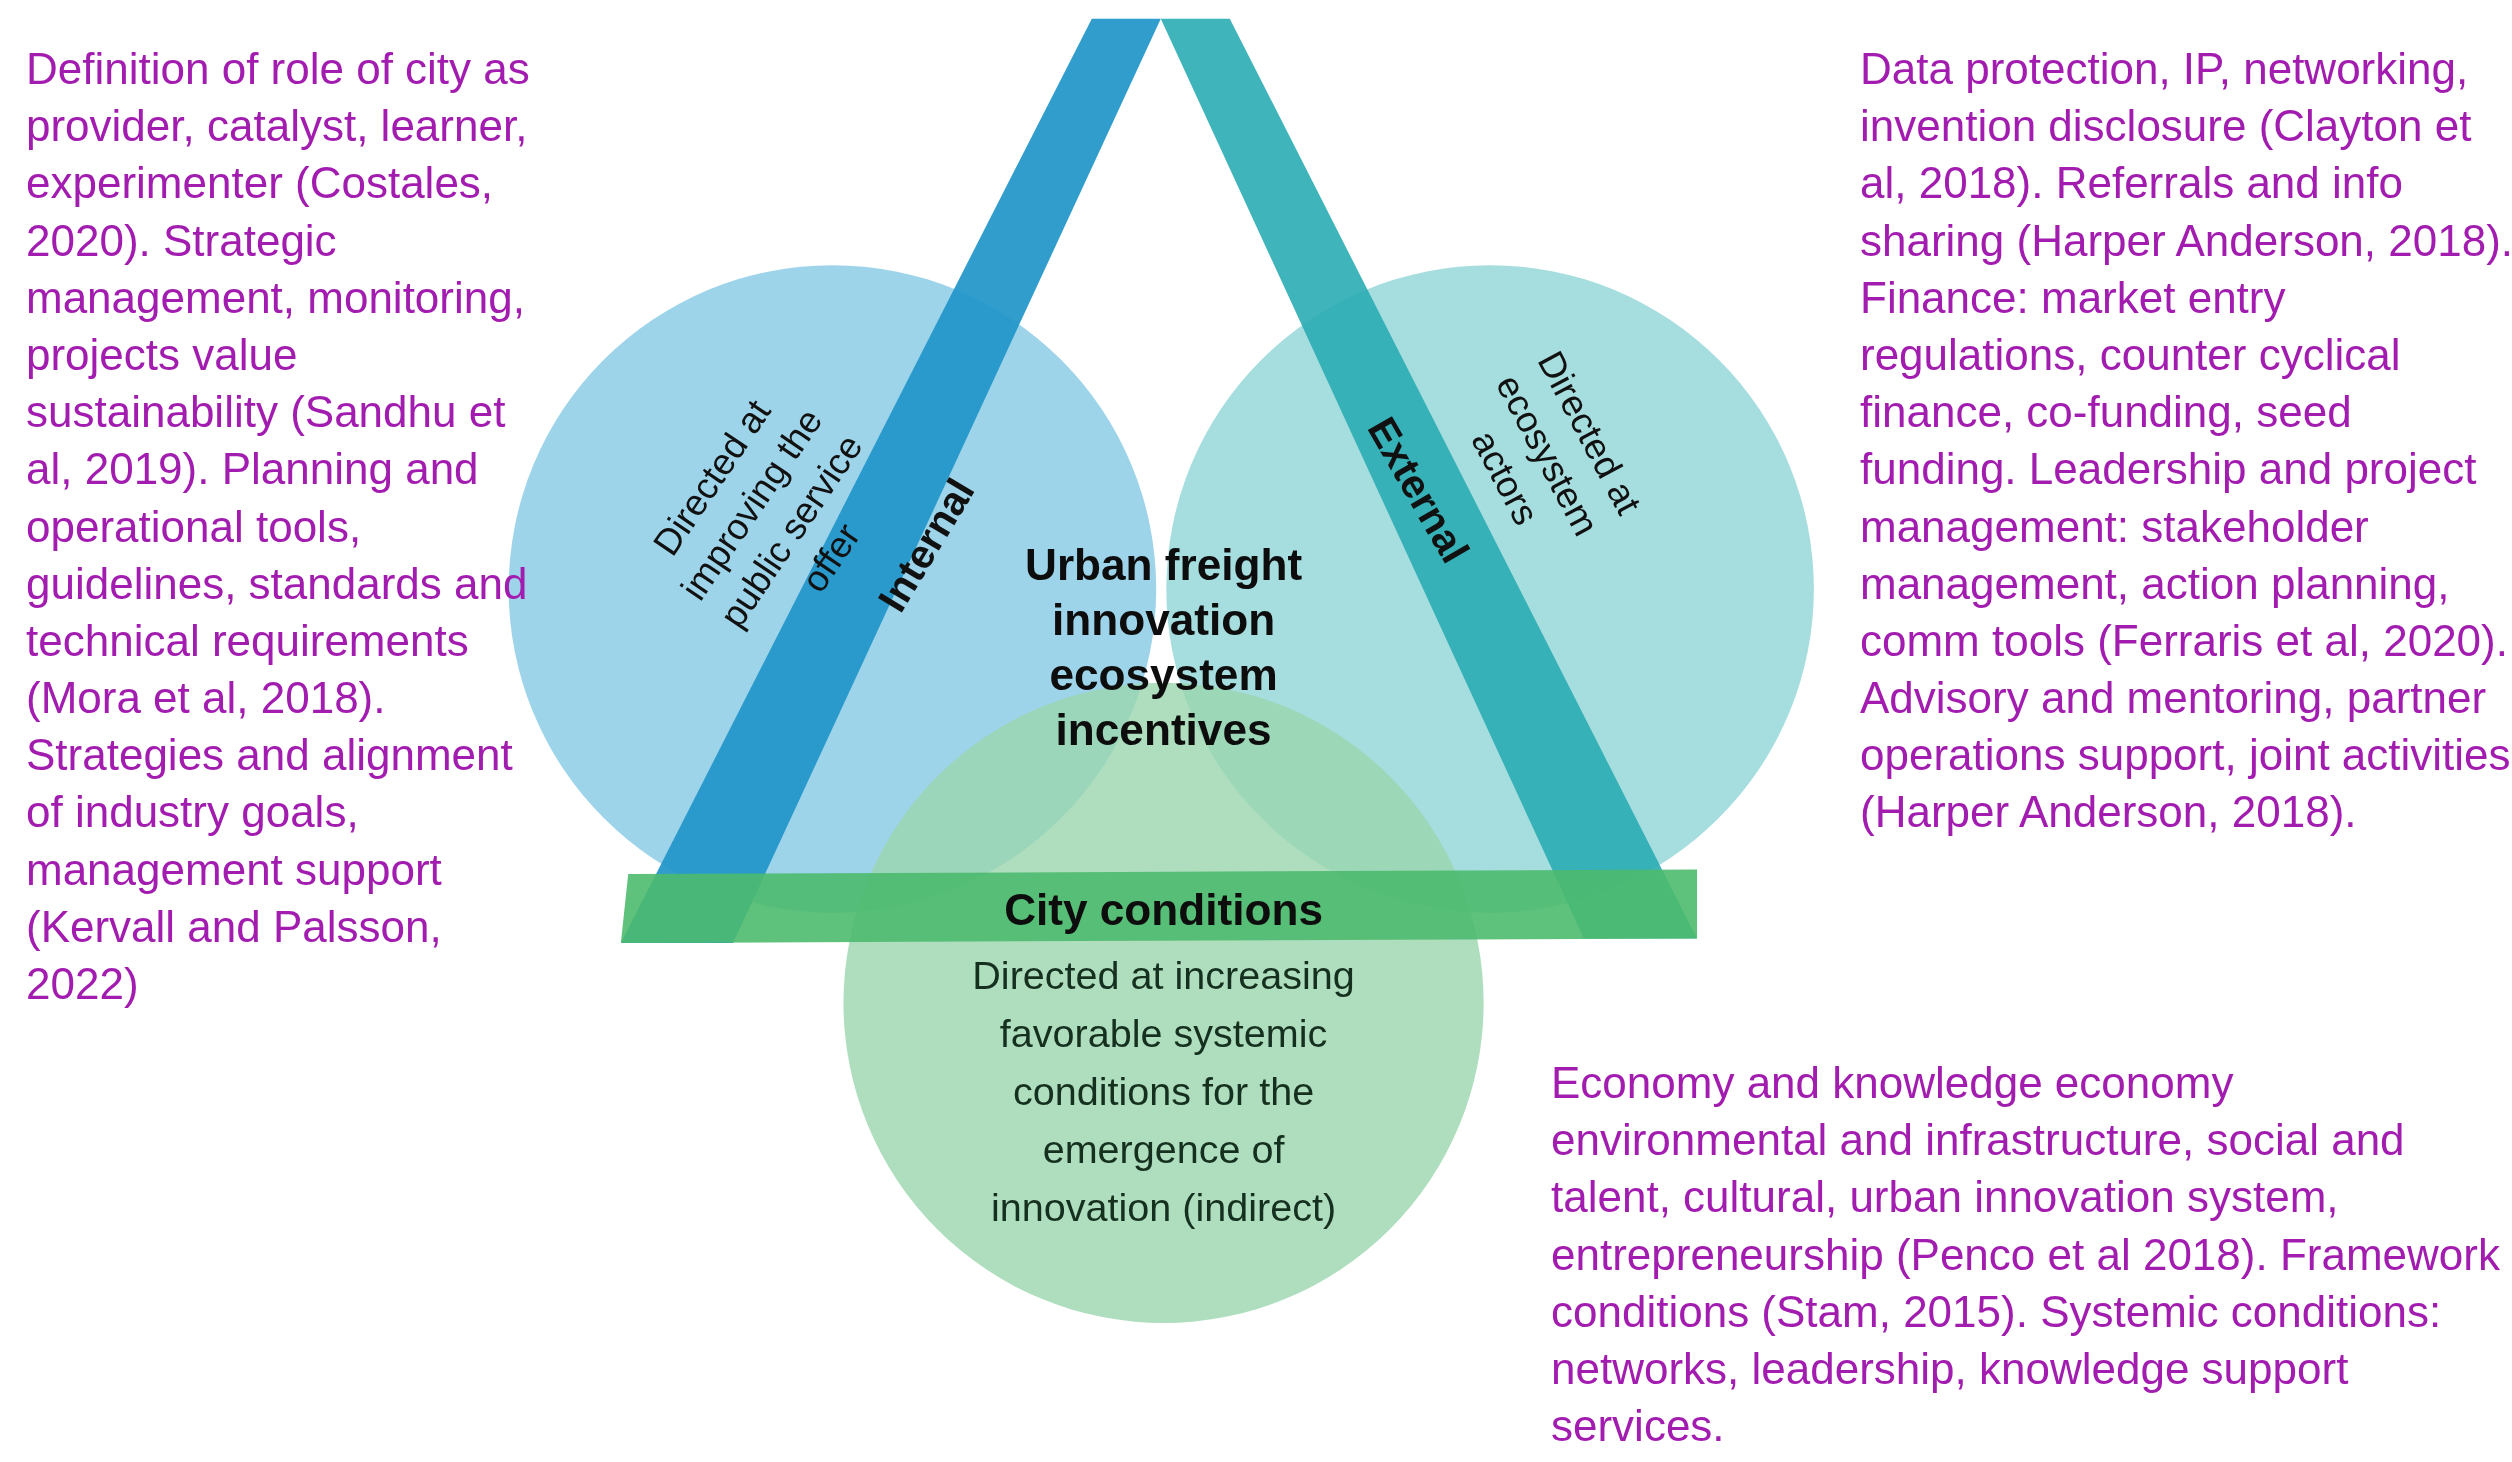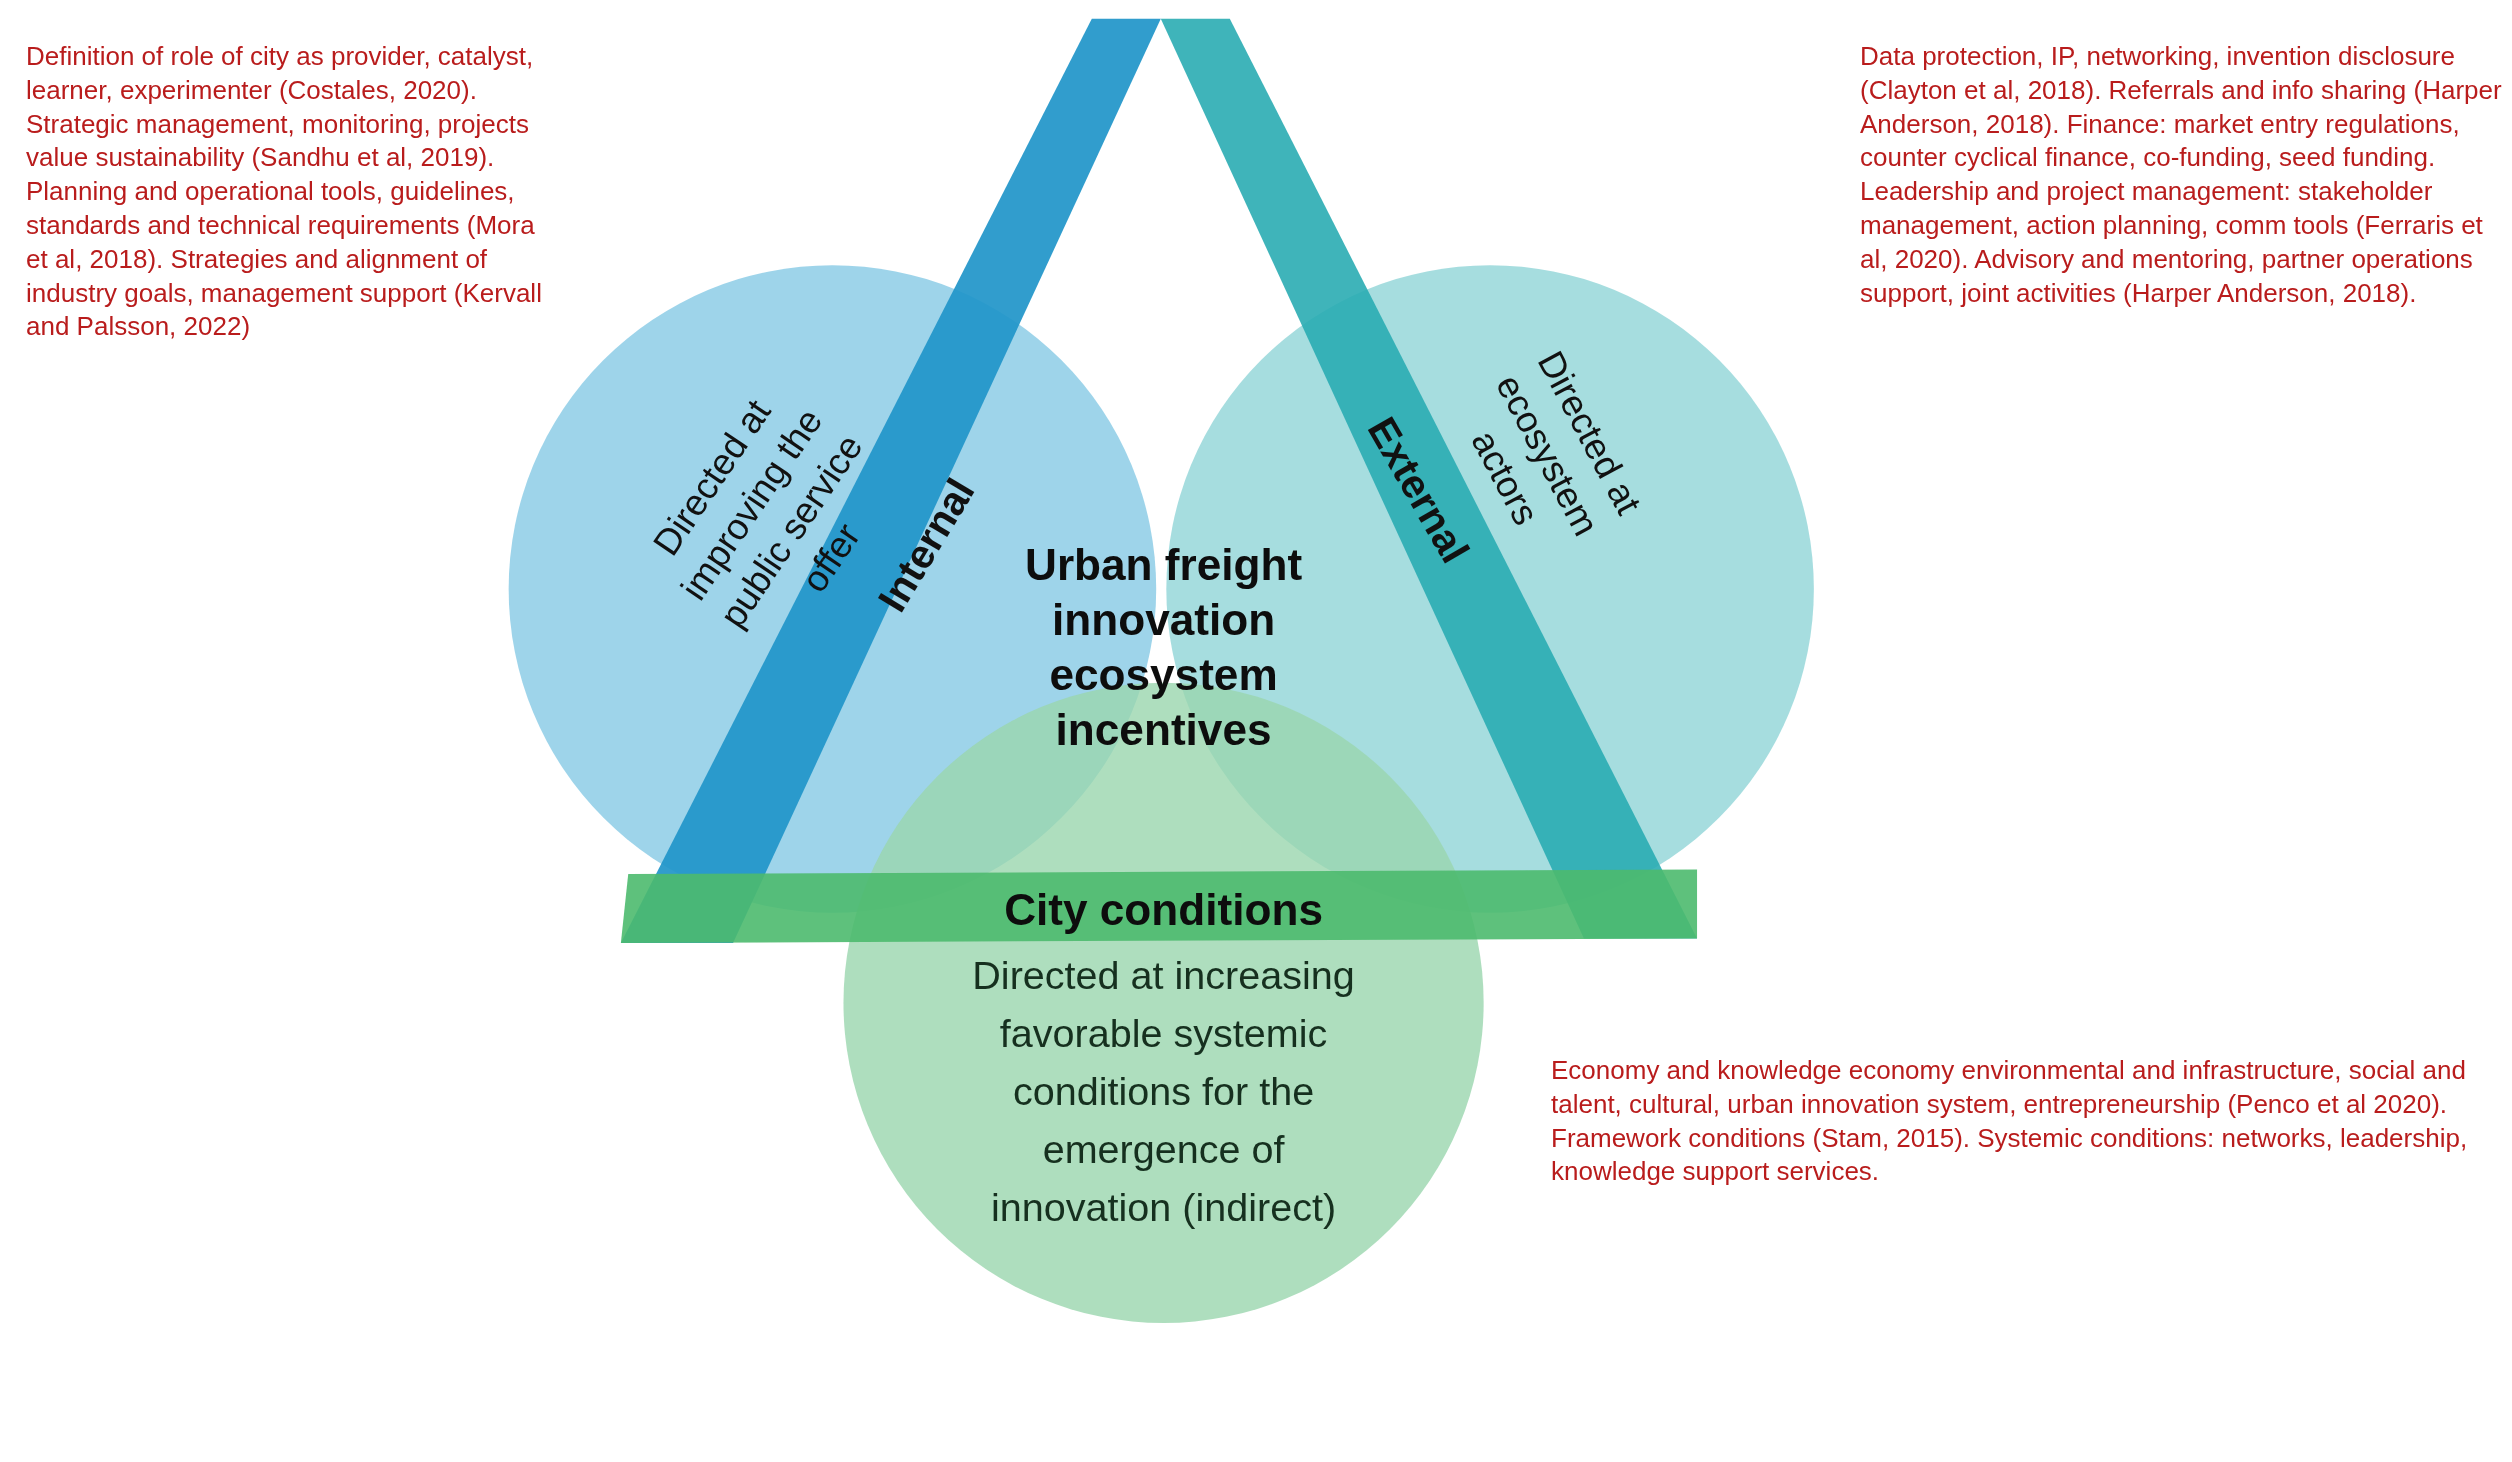--- a/index.html
+++ b/index.html
@@ -6,23 +6,23 @@
   body{
     width:2512px;height:1463px;background:#ffffff;overflow:hidden;
     font-family:"Liberation Sans", sans-serif;color:#1a1a1a;
   }
   #stage{position:relative;width:2512px;height:1463px;}
   svg.diagram{position:absolute;left:0;top:0;width:2512px;height:1463px;}
 
   .sidetext{
     position:absolute;
     font-family:"Liberation Sans", sans-serif;
-    font-size:26px;
+    font-size:44px;
     line-height:1.30;
-    color:#b91c1c;
+    color:#a21caf;
     white-space:pre-line;
     letter-spacing:0px;
   }
   #left-text{left:26px;top:40px;width:534px;}
   #right-text-top{left:1860px;top:40px;width:655px;}
   #right-text-bottom{left:1551px;top:1054px;width:957px;}
 
   .svg-label{
     font-family:"Liberation Sans", sans-serif;
     fill:#111111;
@@ -96,16 +96,16 @@
       <text class="svg-label lbl-citybody" text-anchor="middle" x="1265" y="1201">conditions for the</text>
       <text class="svg-label lbl-citybody" text-anchor="middle" x="1265" y="1264">emergence of</text>
       <text class="svg-label lbl-citybody" text-anchor="middle" x="1265" y="1327">innovation (indirect)</text>
     </g>
   </svg>
 
   <div class="sidetext" id="left-text">Definition of role of city as provider, catalyst, learner, experimenter (Costales, 2020). Strategic management, monitoring, projects value sustainability (Sandhu et al, 2019). Planning and operational tools, guidelines, standards and technical requirements (Mora et al, 2018). Strategies and alignment of industry goals, management support (Kervall and Palsson, 2022)</div>
 
   <div class="sidetext" id="right-text-top">Data protection, IP, networking, invention disclosure (Clayton et al, 2018). Referrals and info sharing (Harper Anderson, 2018). Finance: market entry regulations, counter cyclical finance, co-funding, seed funding. Leadership and project management: stakeholder management, action planning, comm tools (Ferraris et al, 2020). Advisory and mentoring, partner operations support, joint activities (Harper Anderson, 2018).</div>
 
-  <div class="sidetext" id="right-text-bottom">Economy and knowledge economy environmental and infrastructure, social and talent, cultural, urban innovation system, entrepreneurship (Penco et al 2020). Framework conditions (Stam, 2015). Systemic conditions: networks, leadership, knowledge support services.</div>
+  <div class="sidetext" id="right-text-bottom">Economy and knowledge economy environmental and infrastructure, social and talent, cultural, urban innovation system, entrepreneurship (Penco et al 2018). Framework conditions (Stam, 2015). Systemic conditions: networks, leadership, knowledge support services.</div>
 
 </div>
 
 
 </body></html>

